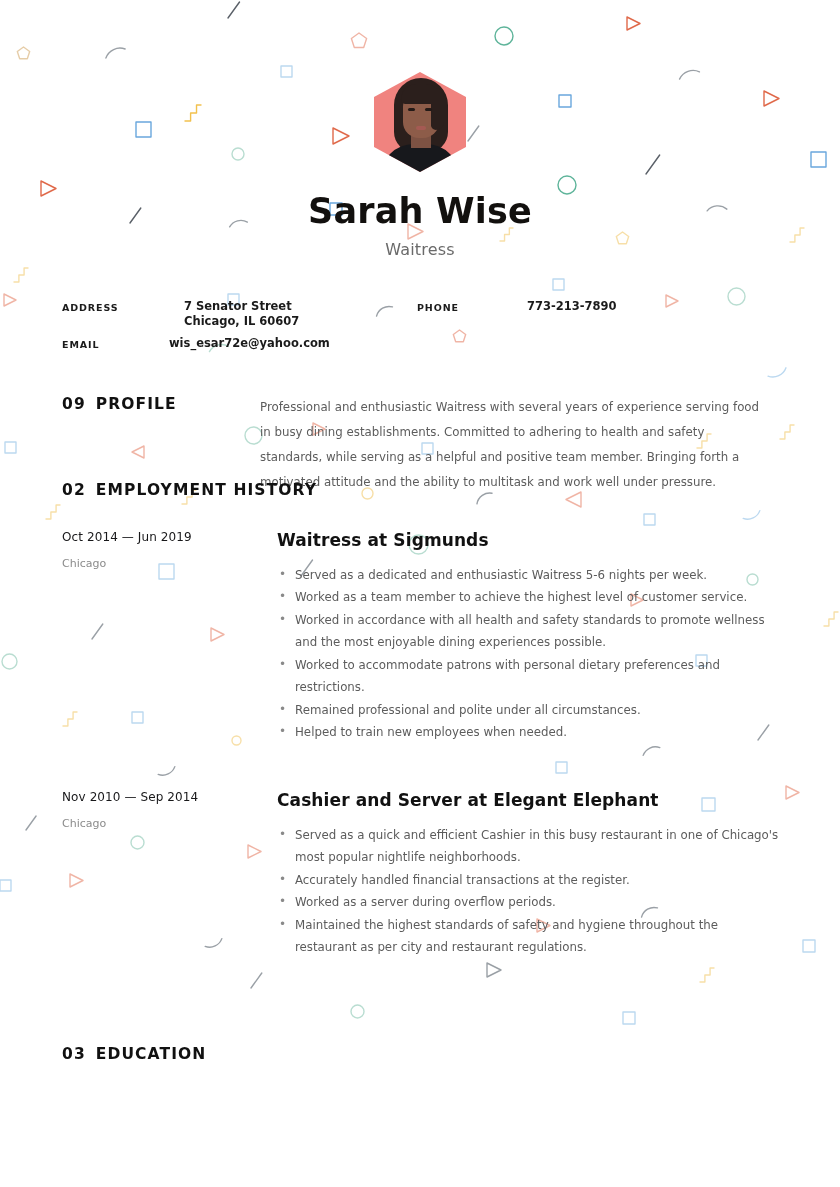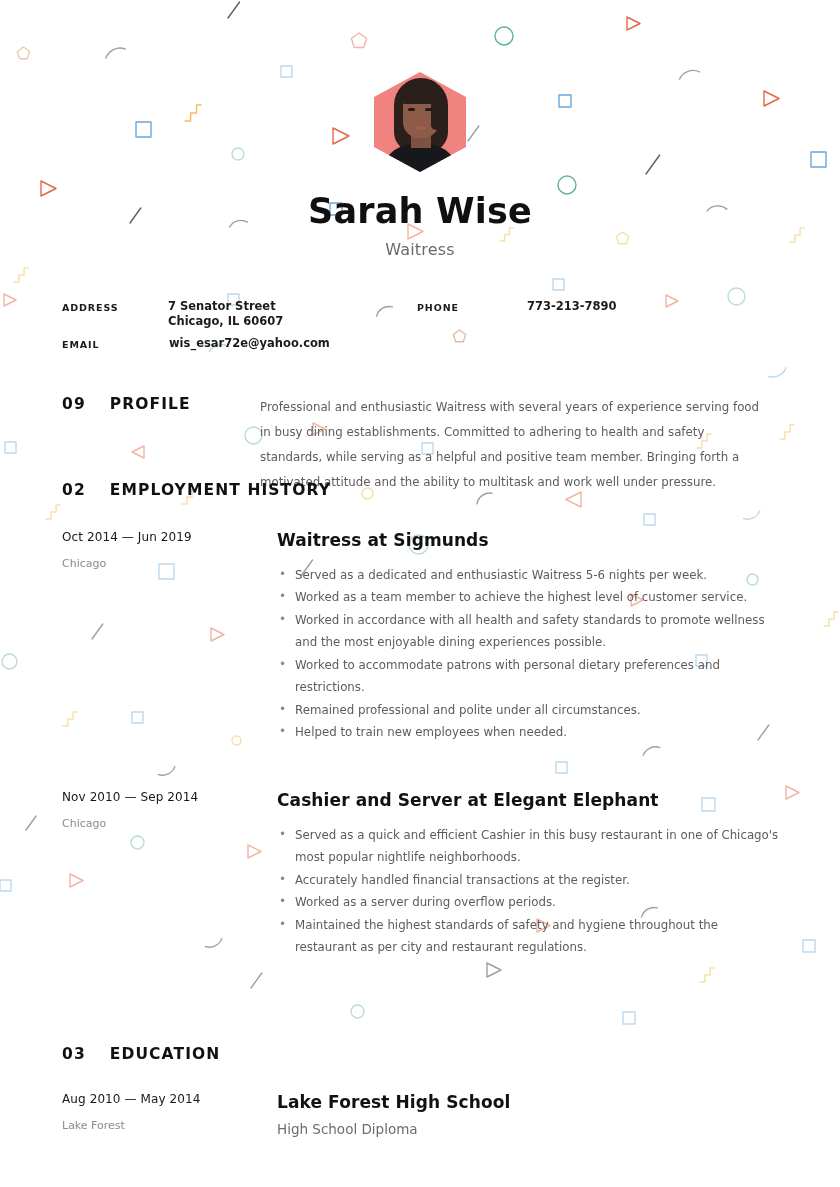--- a/index.html
+++ b/index.html
@@ -147,42 +147,42 @@
     text-transform: uppercase;
   }
   .c-value {
     position: absolute;
     font-size: 11.5px;
     color: #1b1b1b;
     font-weight: 600;
     line-height: 15px;
   }
   .c-addr-label { left: 62px;  top: 9px; }
-  .c-addr-value { left: 168px; top: 6px; }
+  .c-addr-value { left: 184px; top: 6px; }
   .c-phone-label{ left: 417px; top: 9px; }
   .c-phone-value{ left: 527px; top: 6px; font-weight: 600; }
   .c-email-label{ left: 62px;  top: 46px; }
   .c-email-value{ left: 169px; top: 43px; }
 
   
   .section {
     position: relative;
     padding-left: 62px;
   }
   .section-head {
     display: flex;
     align-items: baseline;
     gap: 10px;
     font-size: 15.5px;
     font-weight: 700;
     color: #111111;
     letter-spacing: 1.1px;
   }
   .section-num { font-weight: 700; }
-  .section-title { font-weight: 700; margin-left: 14px; }
+  .section-title { font-weight: 700; }
 
   .sec-profile  { margin-top: 42px; }
   .sec-employ   { margin-top: 68px; }
   .sec-edu      { margin-top: 86px; }
 
   .body-text {
     position: absolute;
     left: 260px;
     top: 0px;
     width: 500px;
@@ -595,26 +595,16 @@
         </div>
       </div>
     </div>
 
     <div class="section sec-edu">
       <div class="section-head">
         <span class="section-num">03</span>
         <span class="section-title">EDUCATION</span>
       </div>
 
-      <div class="entry entry-edu-1">
-        <div class="entry-left">
-          <div class="entry-date">Aug 2010 — May 2014</div>
-          <div class="entry-city">Lake Forest</div>
-        </div>
-        <div class="entry-right">
-          <div class="entry-title">Lake Forest High School</div>
-          <div class="entry-sub">High School Diploma</div>
-        </div>
-      </div>
     </div>
 
   </div>
 </div>
 
 </body></html>

